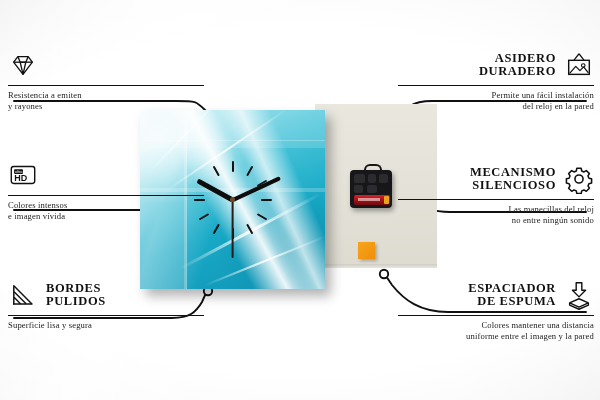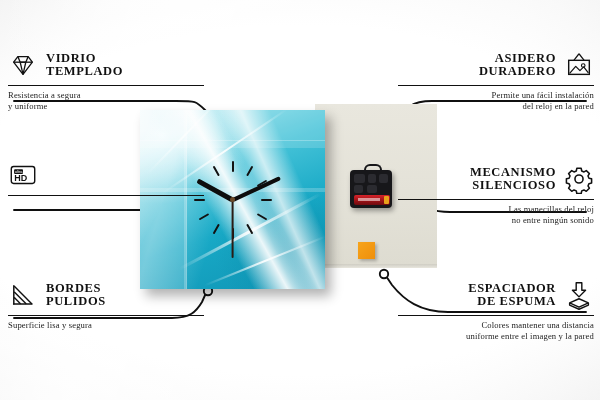--- a/index.html
+++ b/index.html
@@ -217,44 +217,44 @@
         <svg viewBox="0 0 32 32">
             <g fill="none" stroke="#111" stroke-width="1.4" stroke-linejoin="round">
           <path d="M6 13 L16 26 L26 13 L21.5 7 H10.5 Z"></path>
           <path d="M6 13 H26"></path>
               <path d="M10.5 7 L13 13 L16 26"></path>
               <path d="M21.5 7 L19 13 L16 26"></path>
               <path d="M13 13 H19"></path>
         </g>
           </svg>
       </span>
-      <span class="ttl">
-        <span>VIDRIO</span><br>
-        <span>TEMPLADO</span>
-      </span>
-    </div>
-    <div class="rule"></div>
-    <div class="sub">
-      <span>Resistencia a segura</span><br>
-      <span>y uniforme</span>
+    </div>
+    <div class="rule"></div>
+    <div class="sub">
+      <span>Resistencia a emiten</span><br>
+      <span>y rayones</span>
     </div>
   </div>
 
   <div class="feat left" id="f-hd">
     <div class="head">
       <span class="ic">
         <svg viewBox="0 0 32 32">
           <rect x="3.5" y="7" width="25" height="18" rx="2.5" fill="none" stroke="#111" stroke-width="1.5"></rect>
           <rect x="6.5" y="9.8" width="9.5" height="5" rx="1" fill="#111"></rect>
           <text x="7.2" y="13.9" font-family="Liberation Sans, sans-serif" font-size="4.2" fill="#fff">ultra</text>
           <text x="6.6" y="22.6" font-family="Liberation Sans, sans-serif" font-size="9.6" font-weight="bold" fill="#111">HD</text>
         </svg>
       </span>
     </div>
     <div class="rule"></div>
+    <div class="sub">
+      <span>Colores intensos</span><br>
+      <span>e imagen vívida</span>
+    </div>
   </div>
 
   <div class="feat right" id="f-asidero">
     <div class="head">
       <span class="ic">
         <svg viewBox="0 0 32 32">
           <path d="M16 4 L10.5 11 M16 4 L21.5 11" fill="none" stroke="#111" stroke-width="1.3"></path>
           <rect x="5" y="11" width="22" height="15" fill="none" stroke="#111" stroke-width="1.5"></rect>
           <circle cx="20.5" cy="16.5" r="1.9" fill="none" stroke="#111" stroke-width="1.2"></circle>
           <path d="M6 25 L12.5 17.5 L17 22 L21 18 L26 24.5" fill="none" stroke="#111" stroke-width="1.3" stroke-linejoin="round"></path>

